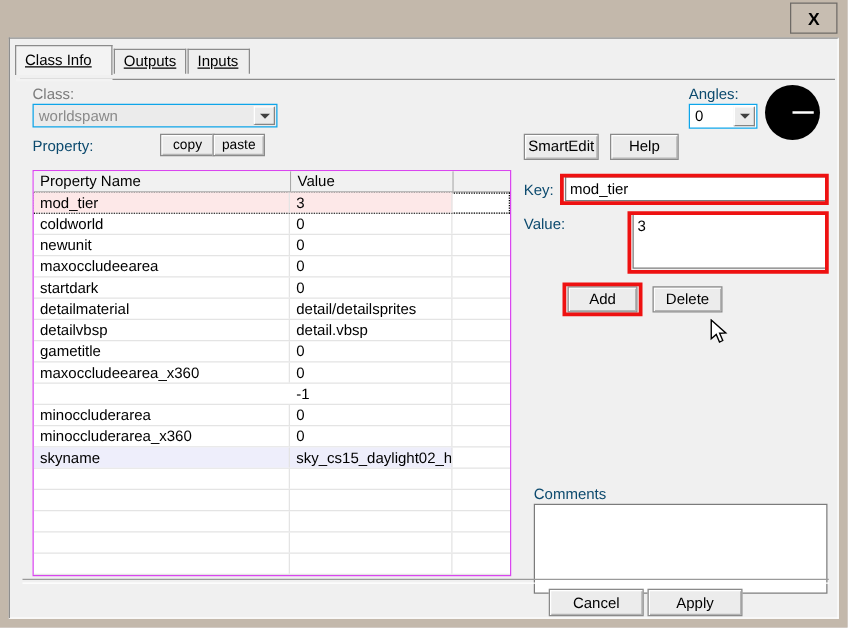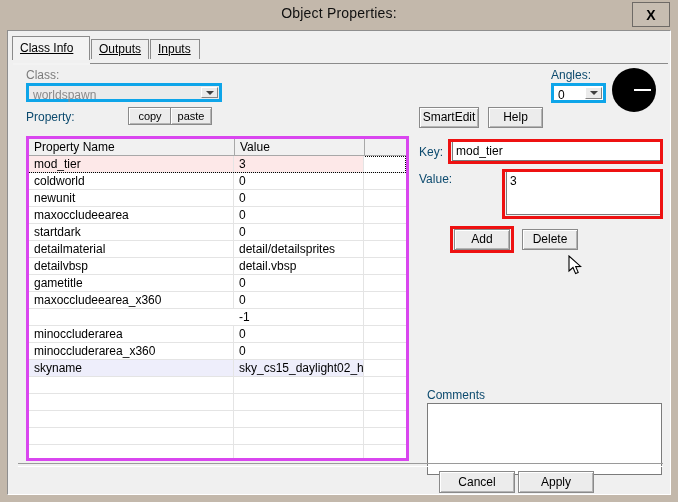--- a/index.html
+++ b/index.html
@@ -116,21 +116,21 @@
     font-size: 12px;
     color: #0c4a6e;
     white-space: nowrap;
   }
   .lbl.dim { color: #7b7b7b; }
 
   
   .combo {
     position: absolute;
     background: #ebebeb;
-    border: 3px solid #0ea5e9;
+    border: 1px solid #0ea5e9;
     box-sizing: border-box;
     cursor: pointer;
   }
   .combo .cval {
     position: absolute;
     left: 4px; top: 2px;
     font-size: 12px;
     color: #8a8a8a;
     white-space: nowrap;
   }
@@ -169,21 +169,21 @@
     box-sizing: border-box;
     cursor: pointer;
     white-space: nowrap;
   }
   .btn.small { font-size: 11px; }
 
   
   .proplist {
     position: absolute;
     background: #ffffff;
-    border: 3px solid #d946ef;
+    border: 1px solid #d946ef;
     box-sizing: border-box;
     overflow: hidden;
   }
   .hdr-row {
     position: absolute;
     left: 0; top: 0;
     right: 0; height: 17px;
     background: #f1f1f1;
   }
   .hdr-cell {
@@ -276,21 +276,20 @@
     border-top: 1px solid #9a9a9a;
     border-bottom: 1px solid #ffffff;
   }
 </style>
 </head>
 <body>
 
 <div class="window">
 
   <div class="titlebar">
-    <div class="title-text">Object Properties:</div>
     <div class="close-btn">X</div>
   </div>
 
   <div class="client">
 
     <div class="tabstrip">
       <div class="tab-underline"></div>
       <div class="tab active" style="left:0px;width:78px;">Class Info</div>
       <div class="tab" style="left:79px;width:58px;">Outputs</div>
       <div class="tab" style="left:138px;width:50px;">Inputs</div>

